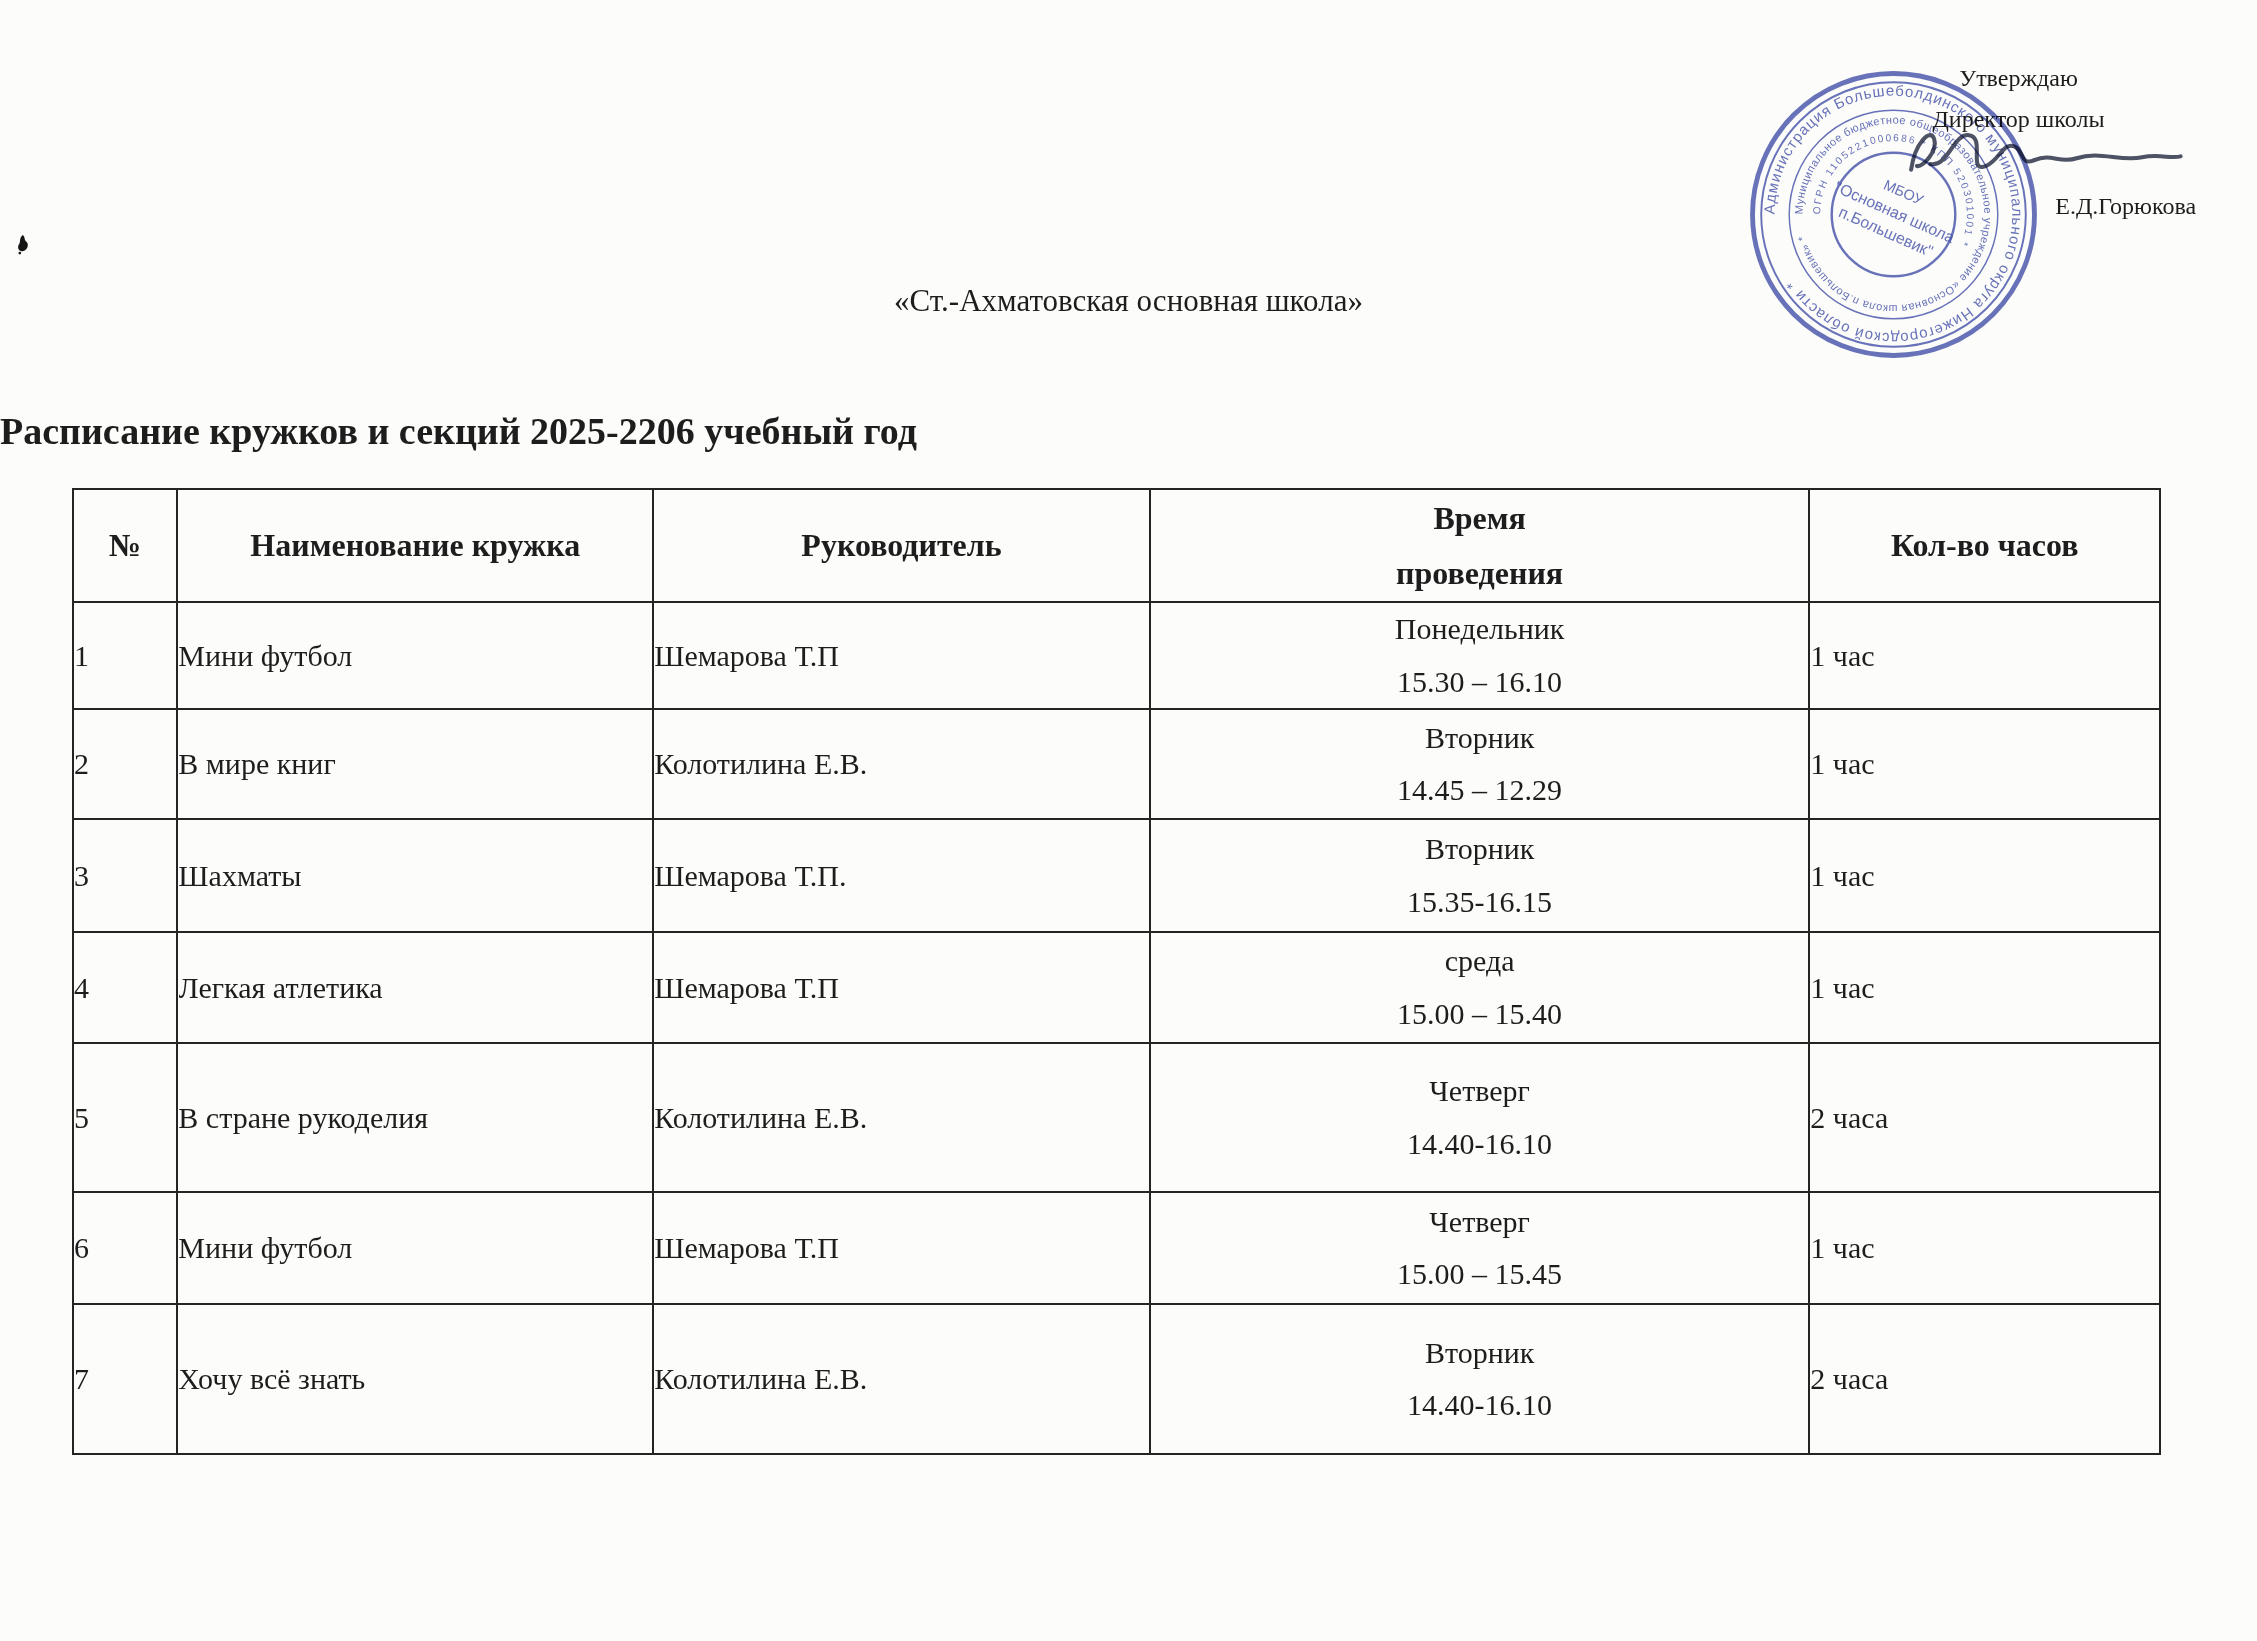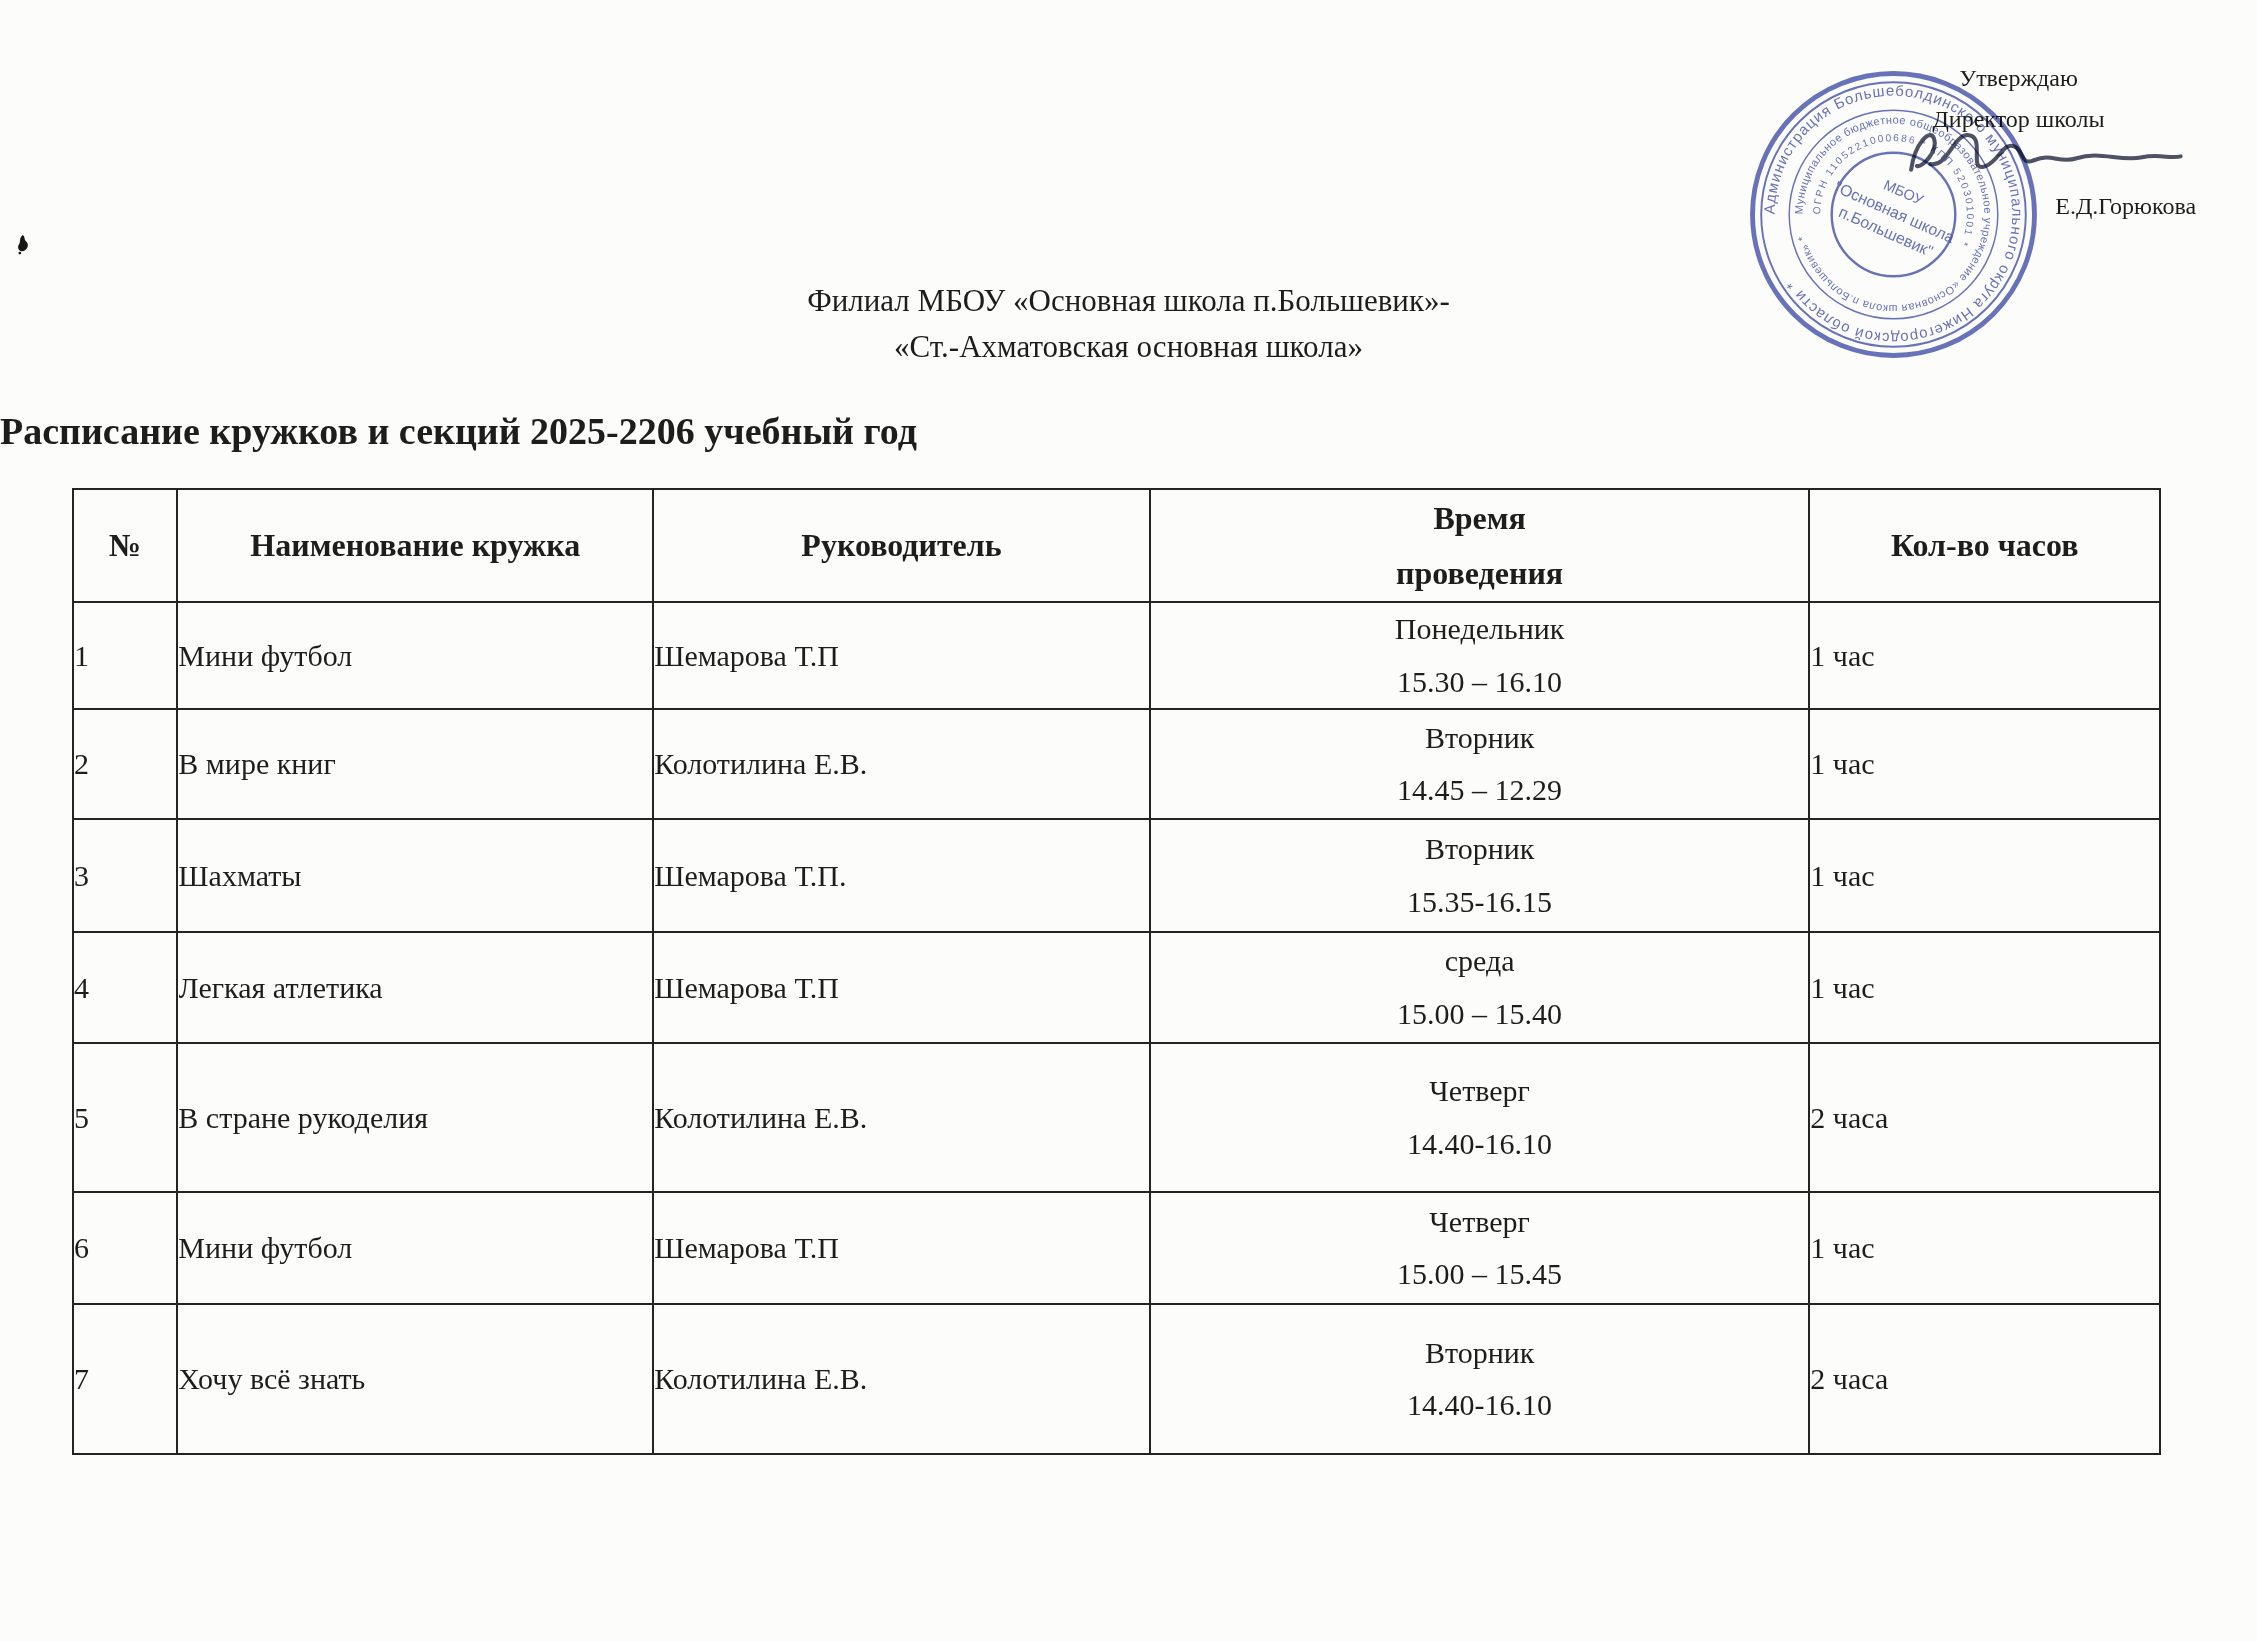--- a/index.html
+++ b/index.html
@@ -103,21 +103,20 @@
       </text>
       <g transform="rotate(24 160 160)" text-anchor="middle">
         <text x="160" y="140" font-size="15">МБОУ</text>
         <text x="160" y="163" font-size="16.5">"Основная школа</text>
         <text x="160" y="185" font-size="16.5">п.Большевик"</text>
       </g>
     </g>
   </svg>
 
   <div class="subtitle">
-    <div>Филиал МБОУ «Основная школа п.Большевик»-</div>
     <div>«Ст.-Ахматовская основная школа»</div>
   </div>
 
   <div class="doc-title">Расписание кружков и секций 2025-2206 учебный год</div>
 
   <table class="schedule">
     <colgroup>
       <col class="c-num">
         <col class="c-club">
         <col class="c-leader">

